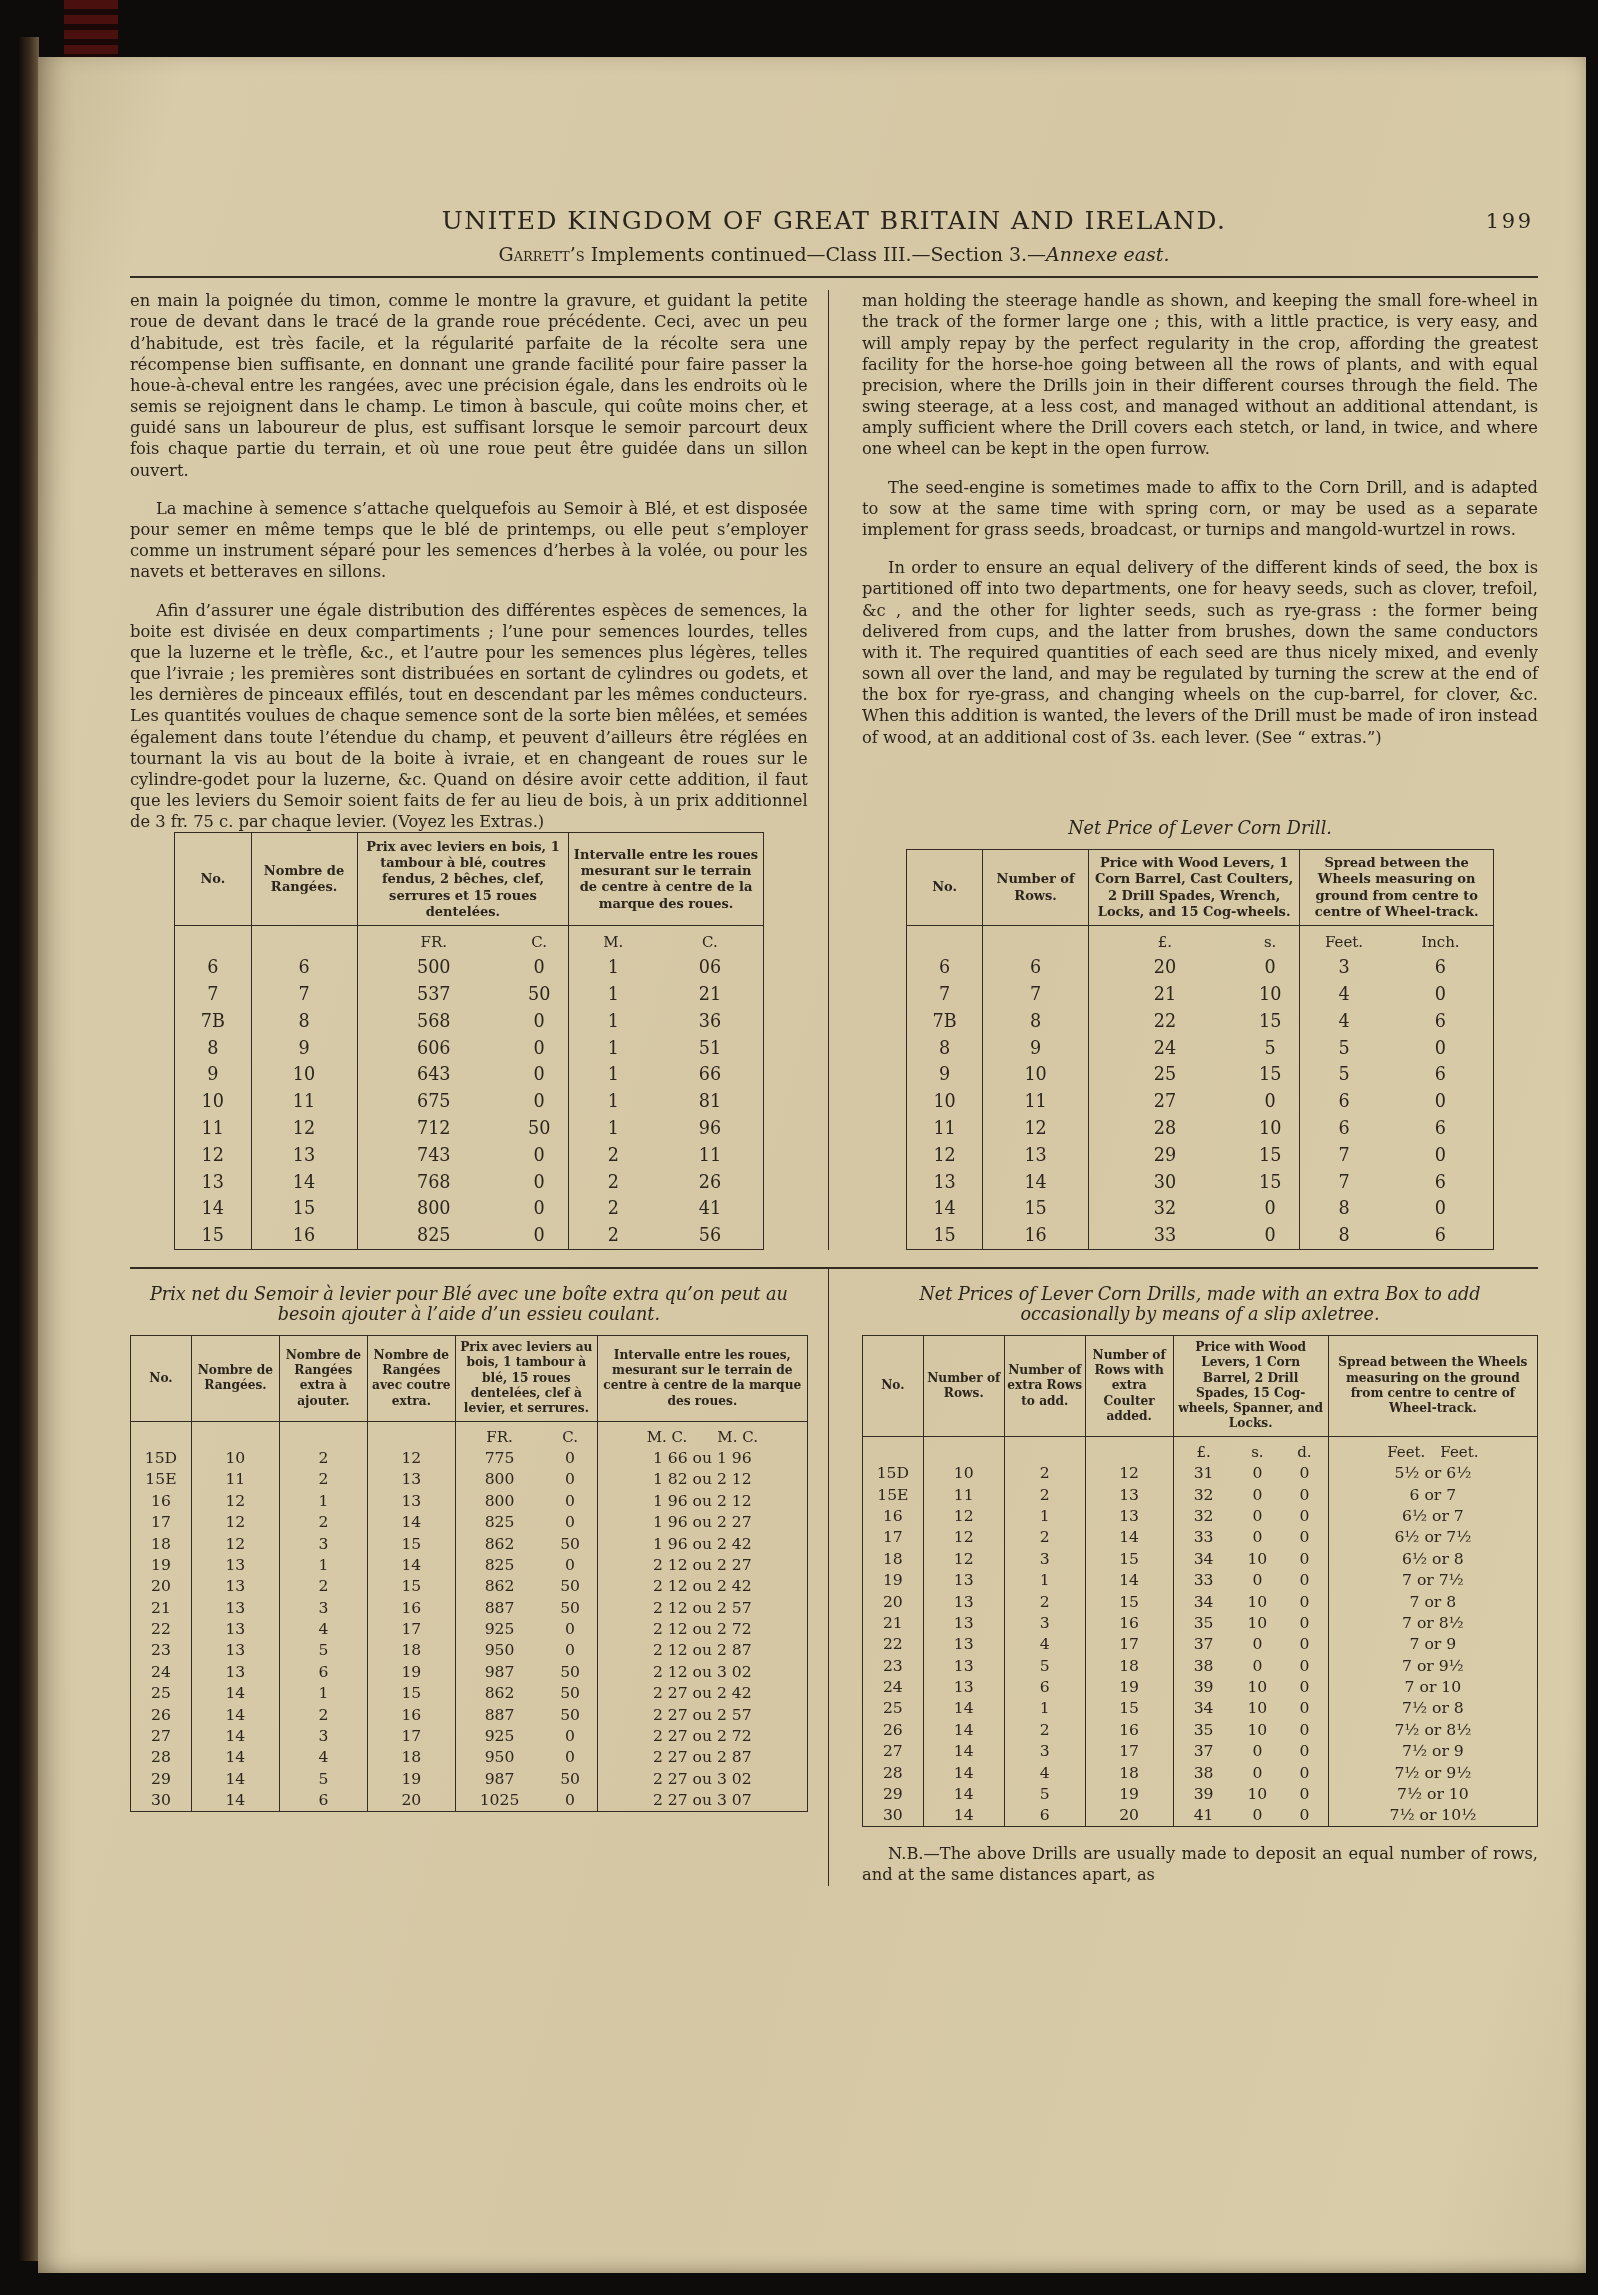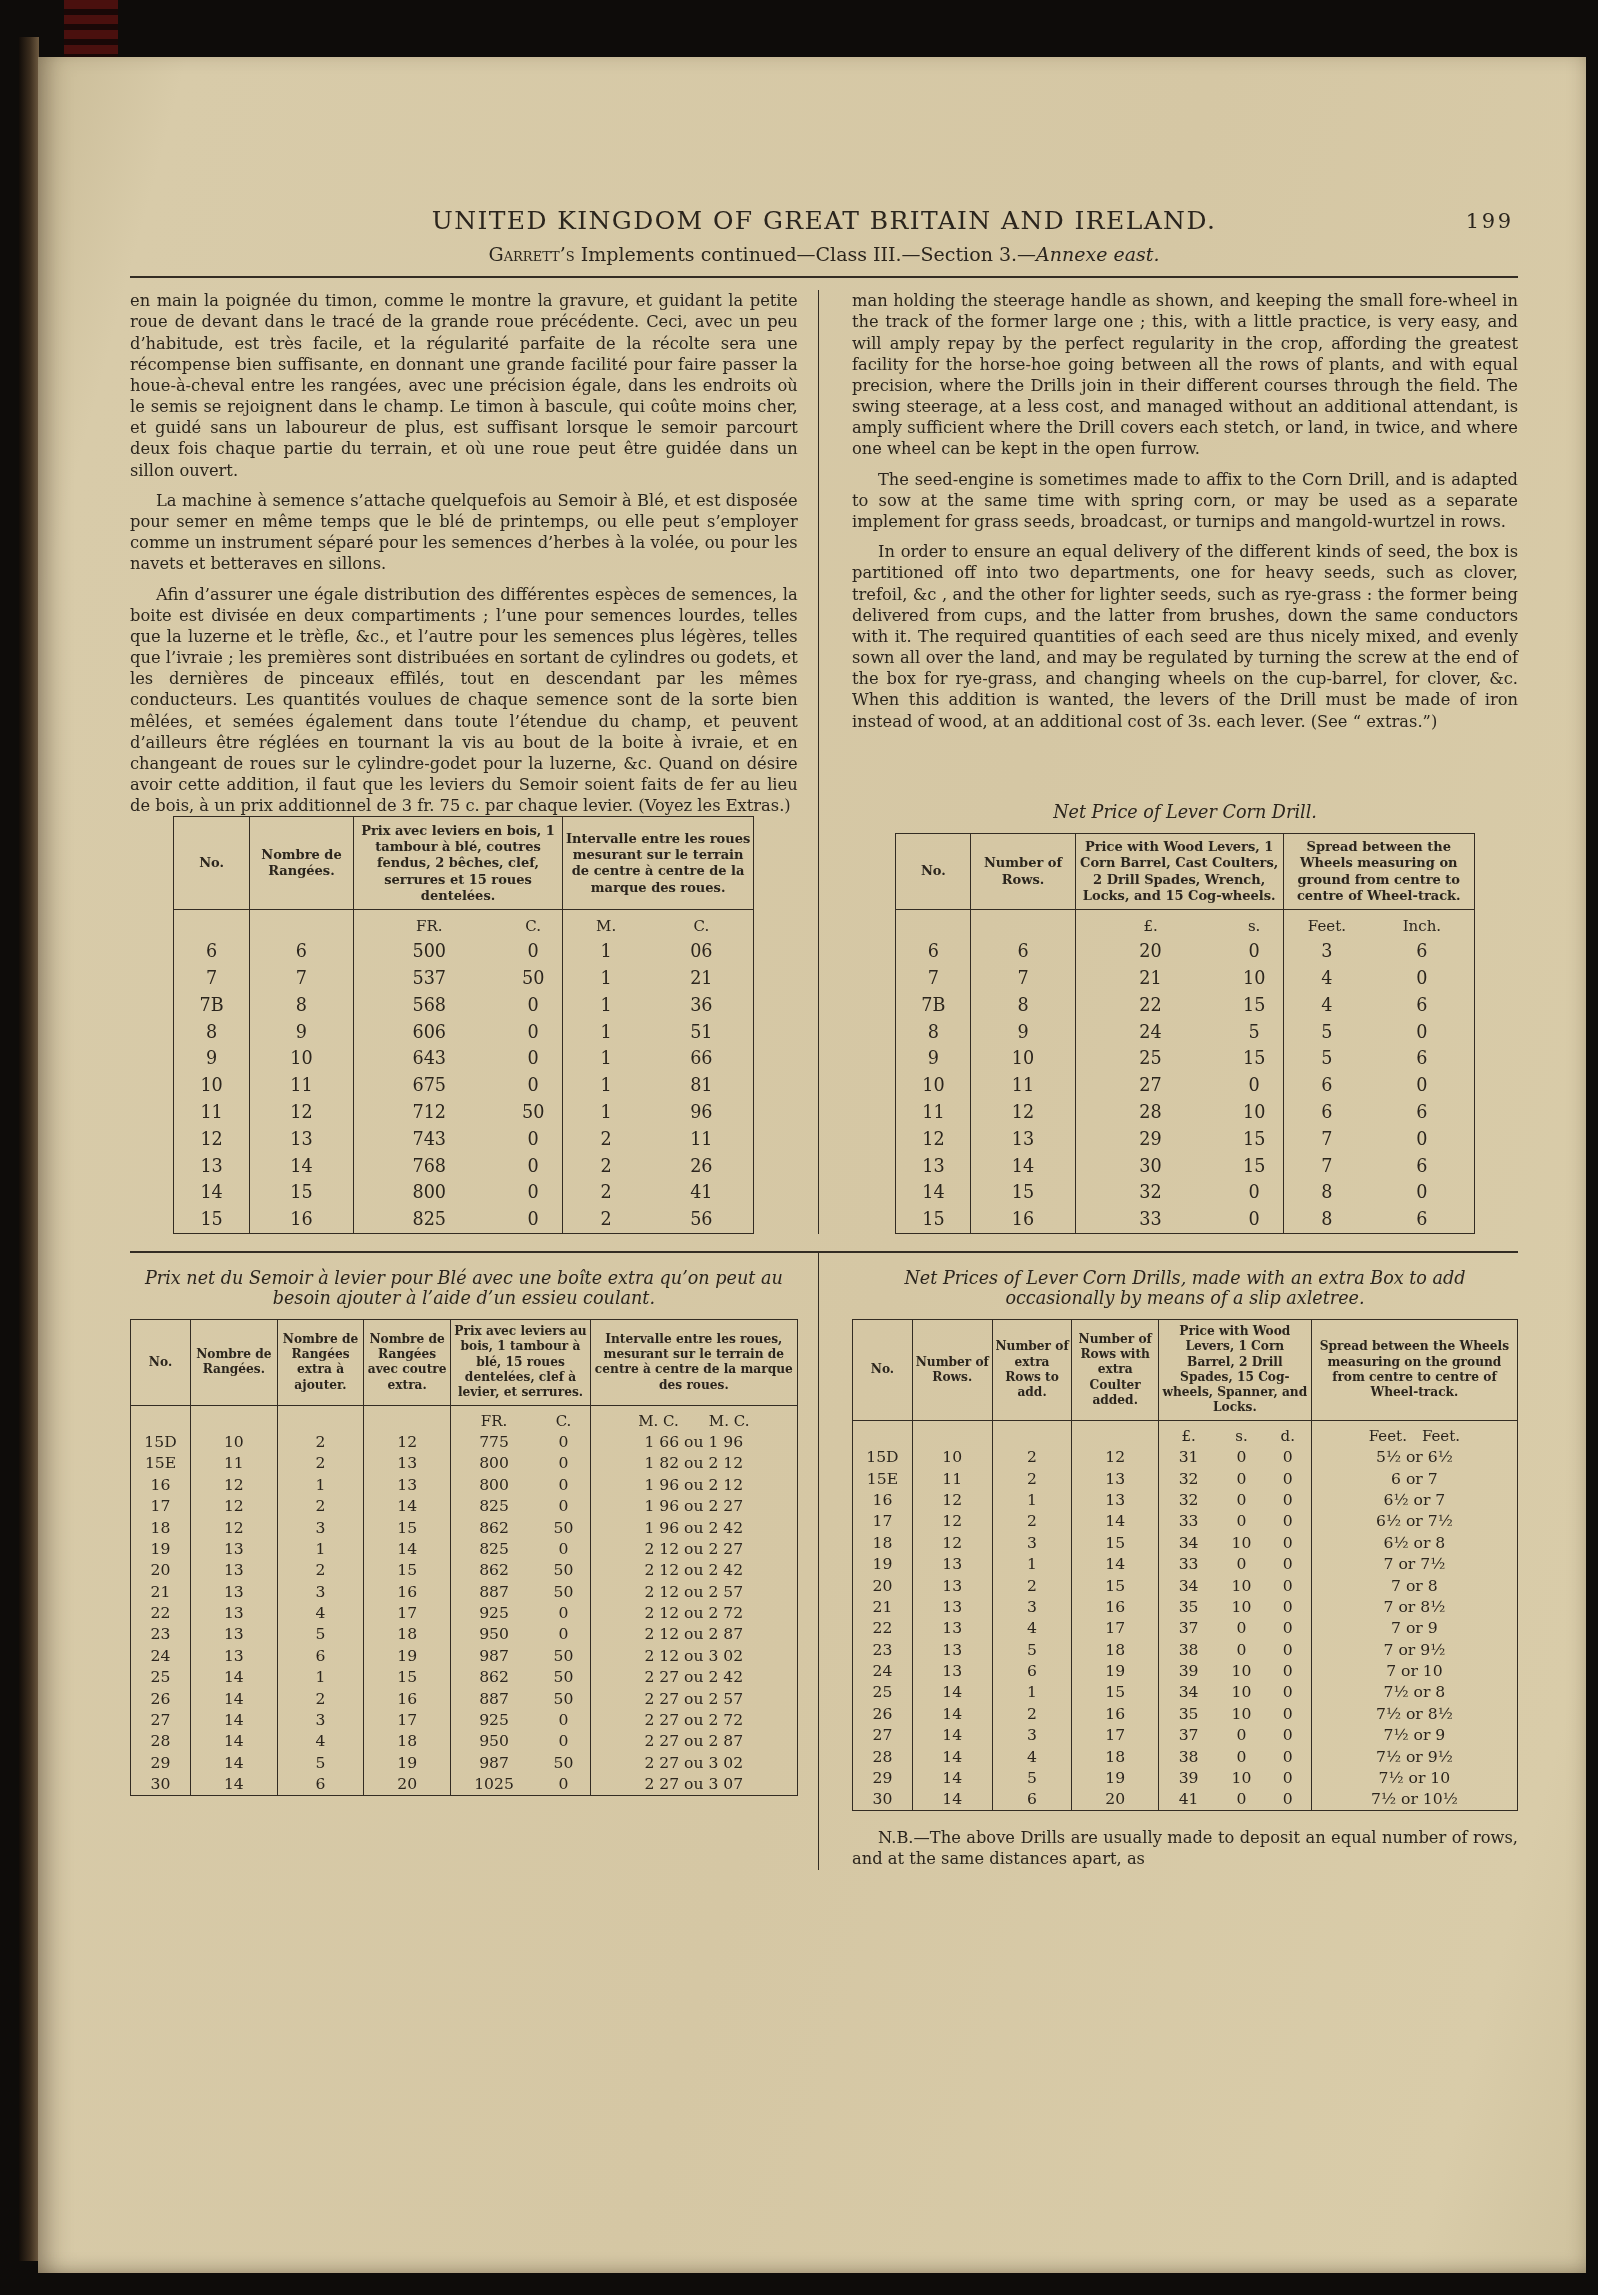--- a/index.html
+++ b/index.html
@@ -15,36 +15,36 @@
   }
   .binding-marks{
     position:absolute;left:64px;top:0;width:54px;height:62px;
     background:repeating-linear-gradient(180deg,#4a100e 0 8.8px,#190807 8.8px 15px);
   }
   .paper{
     position:absolute;left:38px;top:57px;width:1548px;height:2216px;
     background:linear-gradient(105deg,#c9bb97,#d8cba9 7%,#d5c7a4 55%,#d9cca9 92%,#cfc29e);
     box-shadow:inset 19px 0 27px -12.2px rgba(40,25,10,.45), inset -6.8px -8.1px 20.3px -9.5px rgba(40,25,10,.35);
   }
-  .content{position:relative;padding:149px 68px 0 92px;}
+  .content{position:relative;padding:149px 48px 0 92px;}
   .header{position:relative;text-align:center;}
   .title{font-size:25px;letter-spacing:1.4px;display:inline-block;}
   .pageno{position:absolute;right:4.1px;top:3.4px;font-size:21px;letter-spacing:2.7px;}
   .subheader{text-align:center;font-size:19px;margin-top:8.1px;}
   .sc{font-variant:small-caps;}
   .it{font-style:italic;}
   .rule{border-top:2px solid #332c23;margin-top:11px;}
   .twocol{display:flex;align-items:stretch;gap:10px;}
   .half{width:50%;box-sizing:border-box;display:flex;flex-direction:column;}
   .half.left{border-right:1.4px solid #332c23;padding-right:20.3px;}
   .half.right{padding-left:23px;justify-content:space-between;}
   .sectionA{padding-top:12.2px;}
   .sectionB{border-top:2px solid #332c23;margin-top:17.6px;}
   p.body{margin:0;font-size:16.3px;line-height:1.3;text-align:justify;}
-  p.body + p.body{margin-top:9px;}
+  p.body + p.body{margin-top:17px;}
   .ind{text-indent:26px;}
   .tcaption{margin-top:auto;padding:19px 0 11px;text-align:center;font-style:italic;font-size:17.6px;}
   .tcaption2{padding:15px 6.8px 11px;text-align:center;font-style:italic;font-size:17.6px;}
   table.ptable{border-collapse:collapse;border:1.4px solid #332c23;table-layout:fixed;}
   table.ttop{width:87%;margin:0 auto;}
   table.tbot{width:100%;}
   .ptable thead tr{border-bottom:1.4px solid #332c23;}
   .ptable th{
     font-weight:bold;font-size:13px;line-height:1.25;text-align:center;
     vertical-align:middle;padding:5.4px 2.7px;

